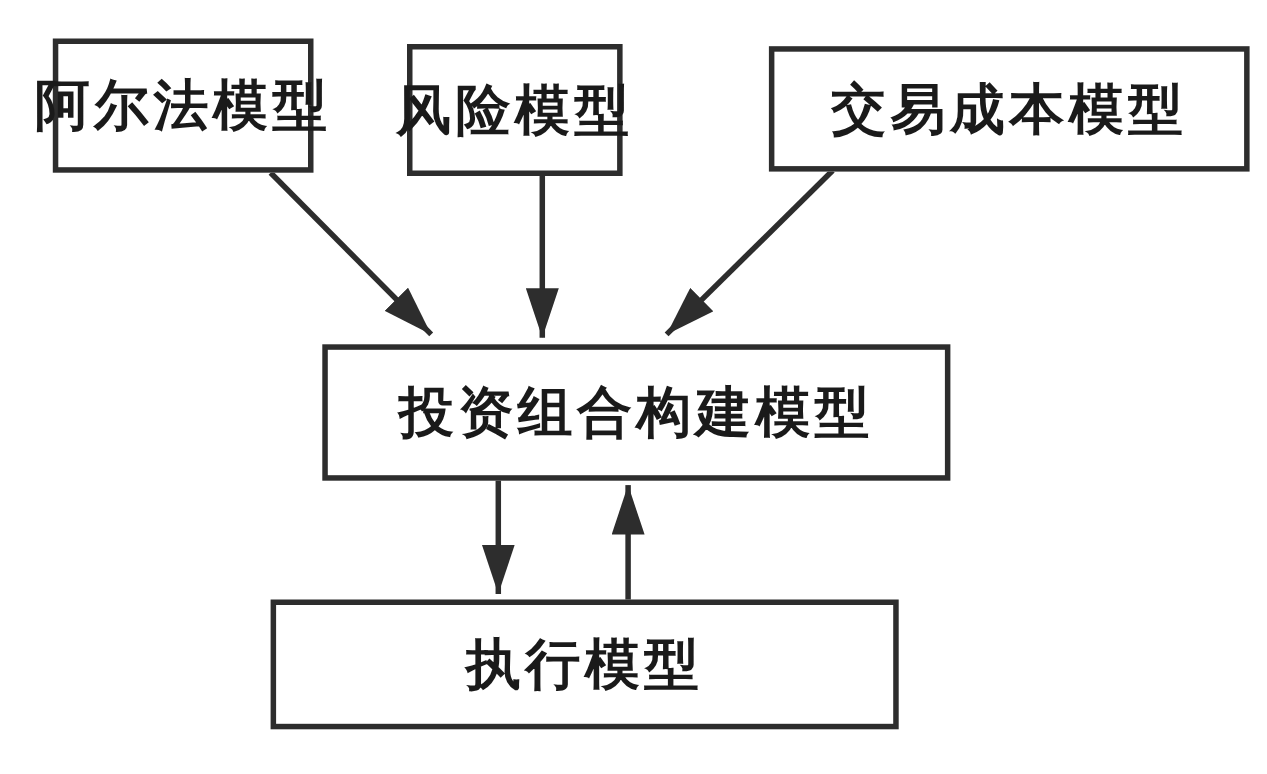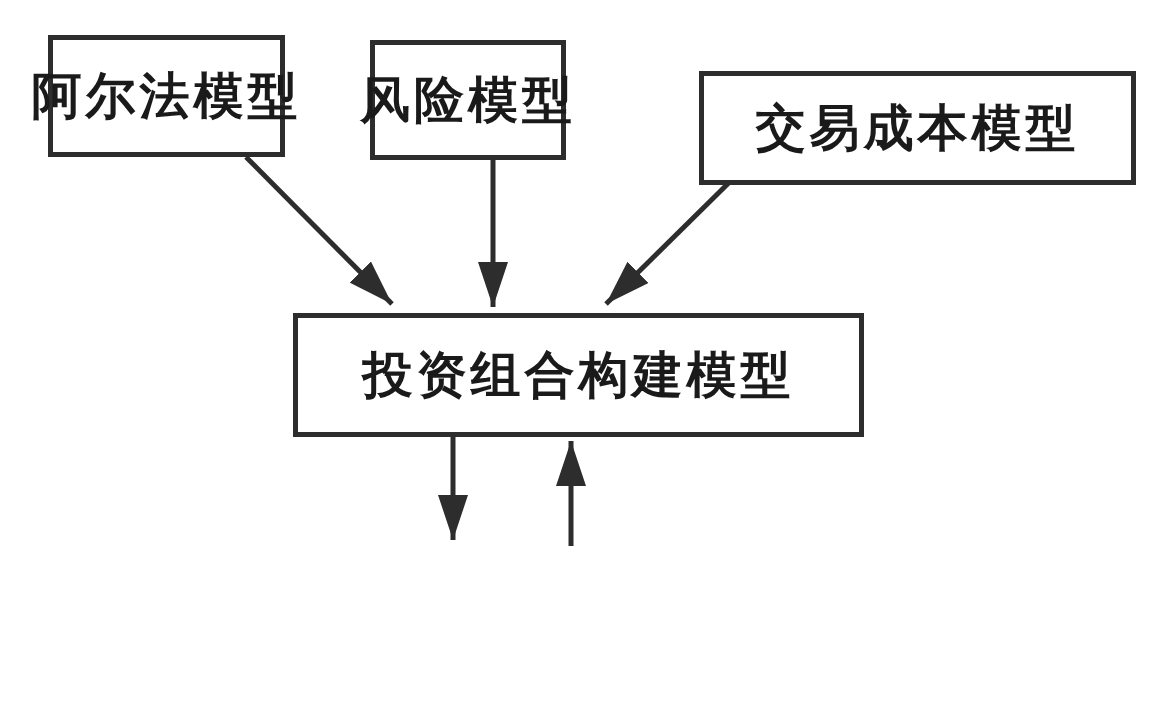--- a/index.html
+++ b/index.html
@@ -31,21 +31,21 @@
     align-items: center;
     justify-content: center;
     color: #1a1a1a;
     font-size: 50px;
     font-weight: 600;
     letter-spacing: 4px;
     white-space: nowrap;
   }
   .node-alpha     { left: 48px;  top: 35px;  width: 237px; height: 122px; }
   .node-risk      { left: 370px; top: 40px;  width: 196px; height: 120px; }
-  .node-cost      { left: 699px; top: 42px;  width: 437px; height: 114px; margin-top: 29px; }
+  .node-cost      { left: 699px; top: 42px;  width: 437px; height: 114px; }
   .node-portfolio { left: 245px; top: 313px; width: 571px; height: 124px; margin-left: 48px; }
   .node-execution { left: 246px; top: 545px; width: 571px; height: 118px; }
 </style>
 </head>
 <body>
 
 <div class="stage">
 
   <svg class="arrow-layer" viewBox="0 0 1152 704" xmlns="http://www.w3.org/2000/svg">
     <defs>
@@ -69,14 +69,17 @@
   </div>
 
   <div class="node node-cost">
     <span>交易成本模型</span>
   </div>
 
   <div class="node node-portfolio">
     <span>投资组合构建模型</span>
   </div>
 
+  <div class="node node-execution">
+    <span>执行模型</span>
+  </div>
 
 </div>
 
 </body></html>

